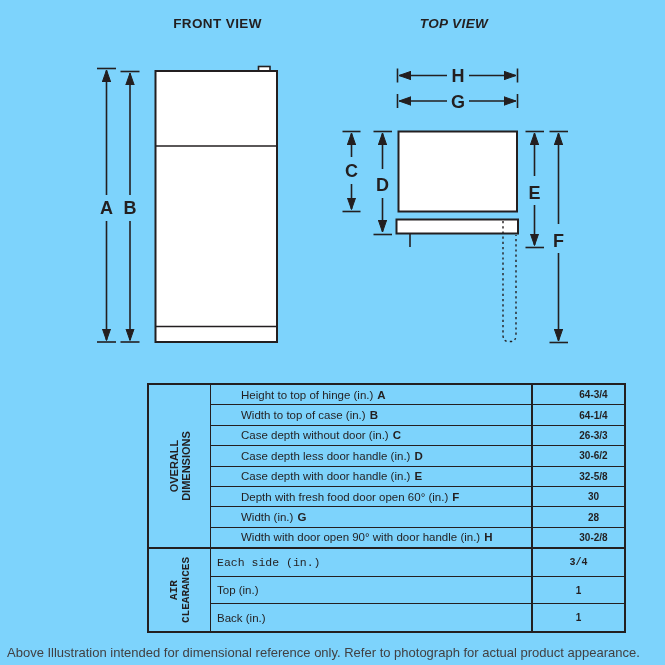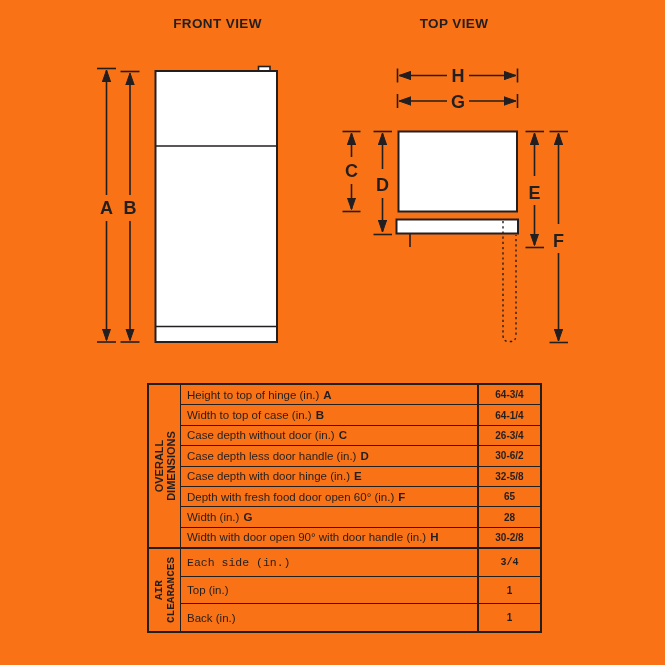--- a/index.html
+++ b/index.html
@@ -1,30 +1,30 @@
 <!DOCTYPE html>
 <html><head>
 <meta charset="utf-8">
 <style>
   html,body{margin:0;padding:0;background:#ffffff;}
-  .page{position:relative;width:665px;height:665px;background:#f97316;overflow:hidden;
+  .page{position:relative;width:665px;height:665px;background:#7dd3fc;overflow:hidden;
         font-family:"Liberation Sans",sans-serif;color:#231f20;}
   .view-title{position:absolute;top:16px;font-weight:bold;font-size:13.5px;letter-spacing:.4px;
         color:#231f20;text-align:center;}
   #front-title{left:135px;width:165px;}
-  #top-title{left:374px;width:160px;}
+  #top-title{left:374px;width:160px;font-style:italic;}
   #diagram-svg{position:absolute;left:0;top:0;}
   .dims-table{position:absolute;left:147px;top:383px;border-collapse:collapse;table-layout:fixed;
         width:385px;}
   .dims-table td{border:1.4px solid #231f20;padding:0;vertical-align:middle;}
   .dims-table{border:2.6px solid #231f20;}
   td.hdr{width:31px;position:relative;}
   td.desc{width:290px;padding-left:6px;font-size:11.5px;}
   td.val{width:61px;text-align:center;font-weight:bold;font-size:10px;border-left:2.2px solid #231f20;}
-  tr.r-dim td{height:19.4px;}
+  tr.r-dim td{height:19.4px;padding-left:30px;}
   tr.r-air td{height:26.6px;}
   tr.sec-start td{border-top:2.6px solid #231f20;font-family:Liberation Mono, monospace;}
   .rot{position:absolute;top:50%;left:50%;transform:translate(-50%,-50%) rotate(-90deg);
         font-weight:bold;font-size:11px;line-height:11.5px;text-align:center;white-space:nowrap;}
   .ltr{margin-left:4px;font-weight:bold;}
   .caption{position:absolute;left:7px;top:645px;width:656px;font-size:13px;color:#414042;}
   svg line, svg rect, svg path{stroke:#231f20;}
   svg text{font-family:"Liberation Sans",sans-serif;font-weight:bold;font-size:18px;fill:#231f20;
         text-anchor:middle;}
 </style>
@@ -139,33 +139,33 @@
         </td>
         <td class="desc"><span>Height to top of hinge (in.)</span><b class="ltr">A</b></td>
         <td class="val">64-3/4</td>
       </tr>
       <tr class="r-dim">
         <td class="desc"><span>Width to top of case (in.)</span><b class="ltr">B</b></td>
         <td class="val">64-1/4</td>
       </tr>
       <tr class="r-dim">
         <td class="desc"><span>Case depth without door (in.)</span><b class="ltr">C</b></td>
-        <td class="val">26-3/4</td>
+        <td class="val">26-3/3</td>
       </tr>
       <tr class="r-dim">
         <td class="desc"><span>Case depth less door handle (in.)</span><b class="ltr">D</b></td>
         <td class="val">30-6/2</td>
       </tr>
       <tr class="r-dim">
-        <td class="desc"><span>Case depth with door hinge (in.)</span><b class="ltr">E</b></td>
+        <td class="desc"><span>Case depth with door handle (in.)</span><b class="ltr">E</b></td>
         <td class="val">32-5/8</td>
       </tr>
       <tr class="r-dim">
         <td class="desc"><span>Depth with fresh food door open 60° (in.)</span><b class="ltr">F</b></td>
-        <td class="val">65</td>
+        <td class="val">30</td>
       </tr>
       <tr class="r-dim">
         <td class="desc"><span>Width (in.)</span><b class="ltr">G</b></td>
         <td class="val">28</td>
       </tr>
       <tr class="r-dim">
         <td class="desc"><span>Width with door open 90° with door handle (in.)</span><b class="ltr">H</b></td>
         <td class="val">30-2/8</td>
       </tr>
 
@@ -183,13 +183,14 @@
         <td class="desc"><span>Top (in.)</span><b class="ltr"></b></td>
         <td class="val">1</td>
       </tr>
       <tr class="r-air">
         <td class="desc"><span>Back (in.)</span><b class="ltr"></b></td>
         <td class="val">1</td>
       </tr>
     </tbody>
   </table>
 
+  <div class="caption">Above Illustration intended for dimensional reference only. Refer to photograph for actual product appearance.</div>
 </div>
 
 </body></html>

